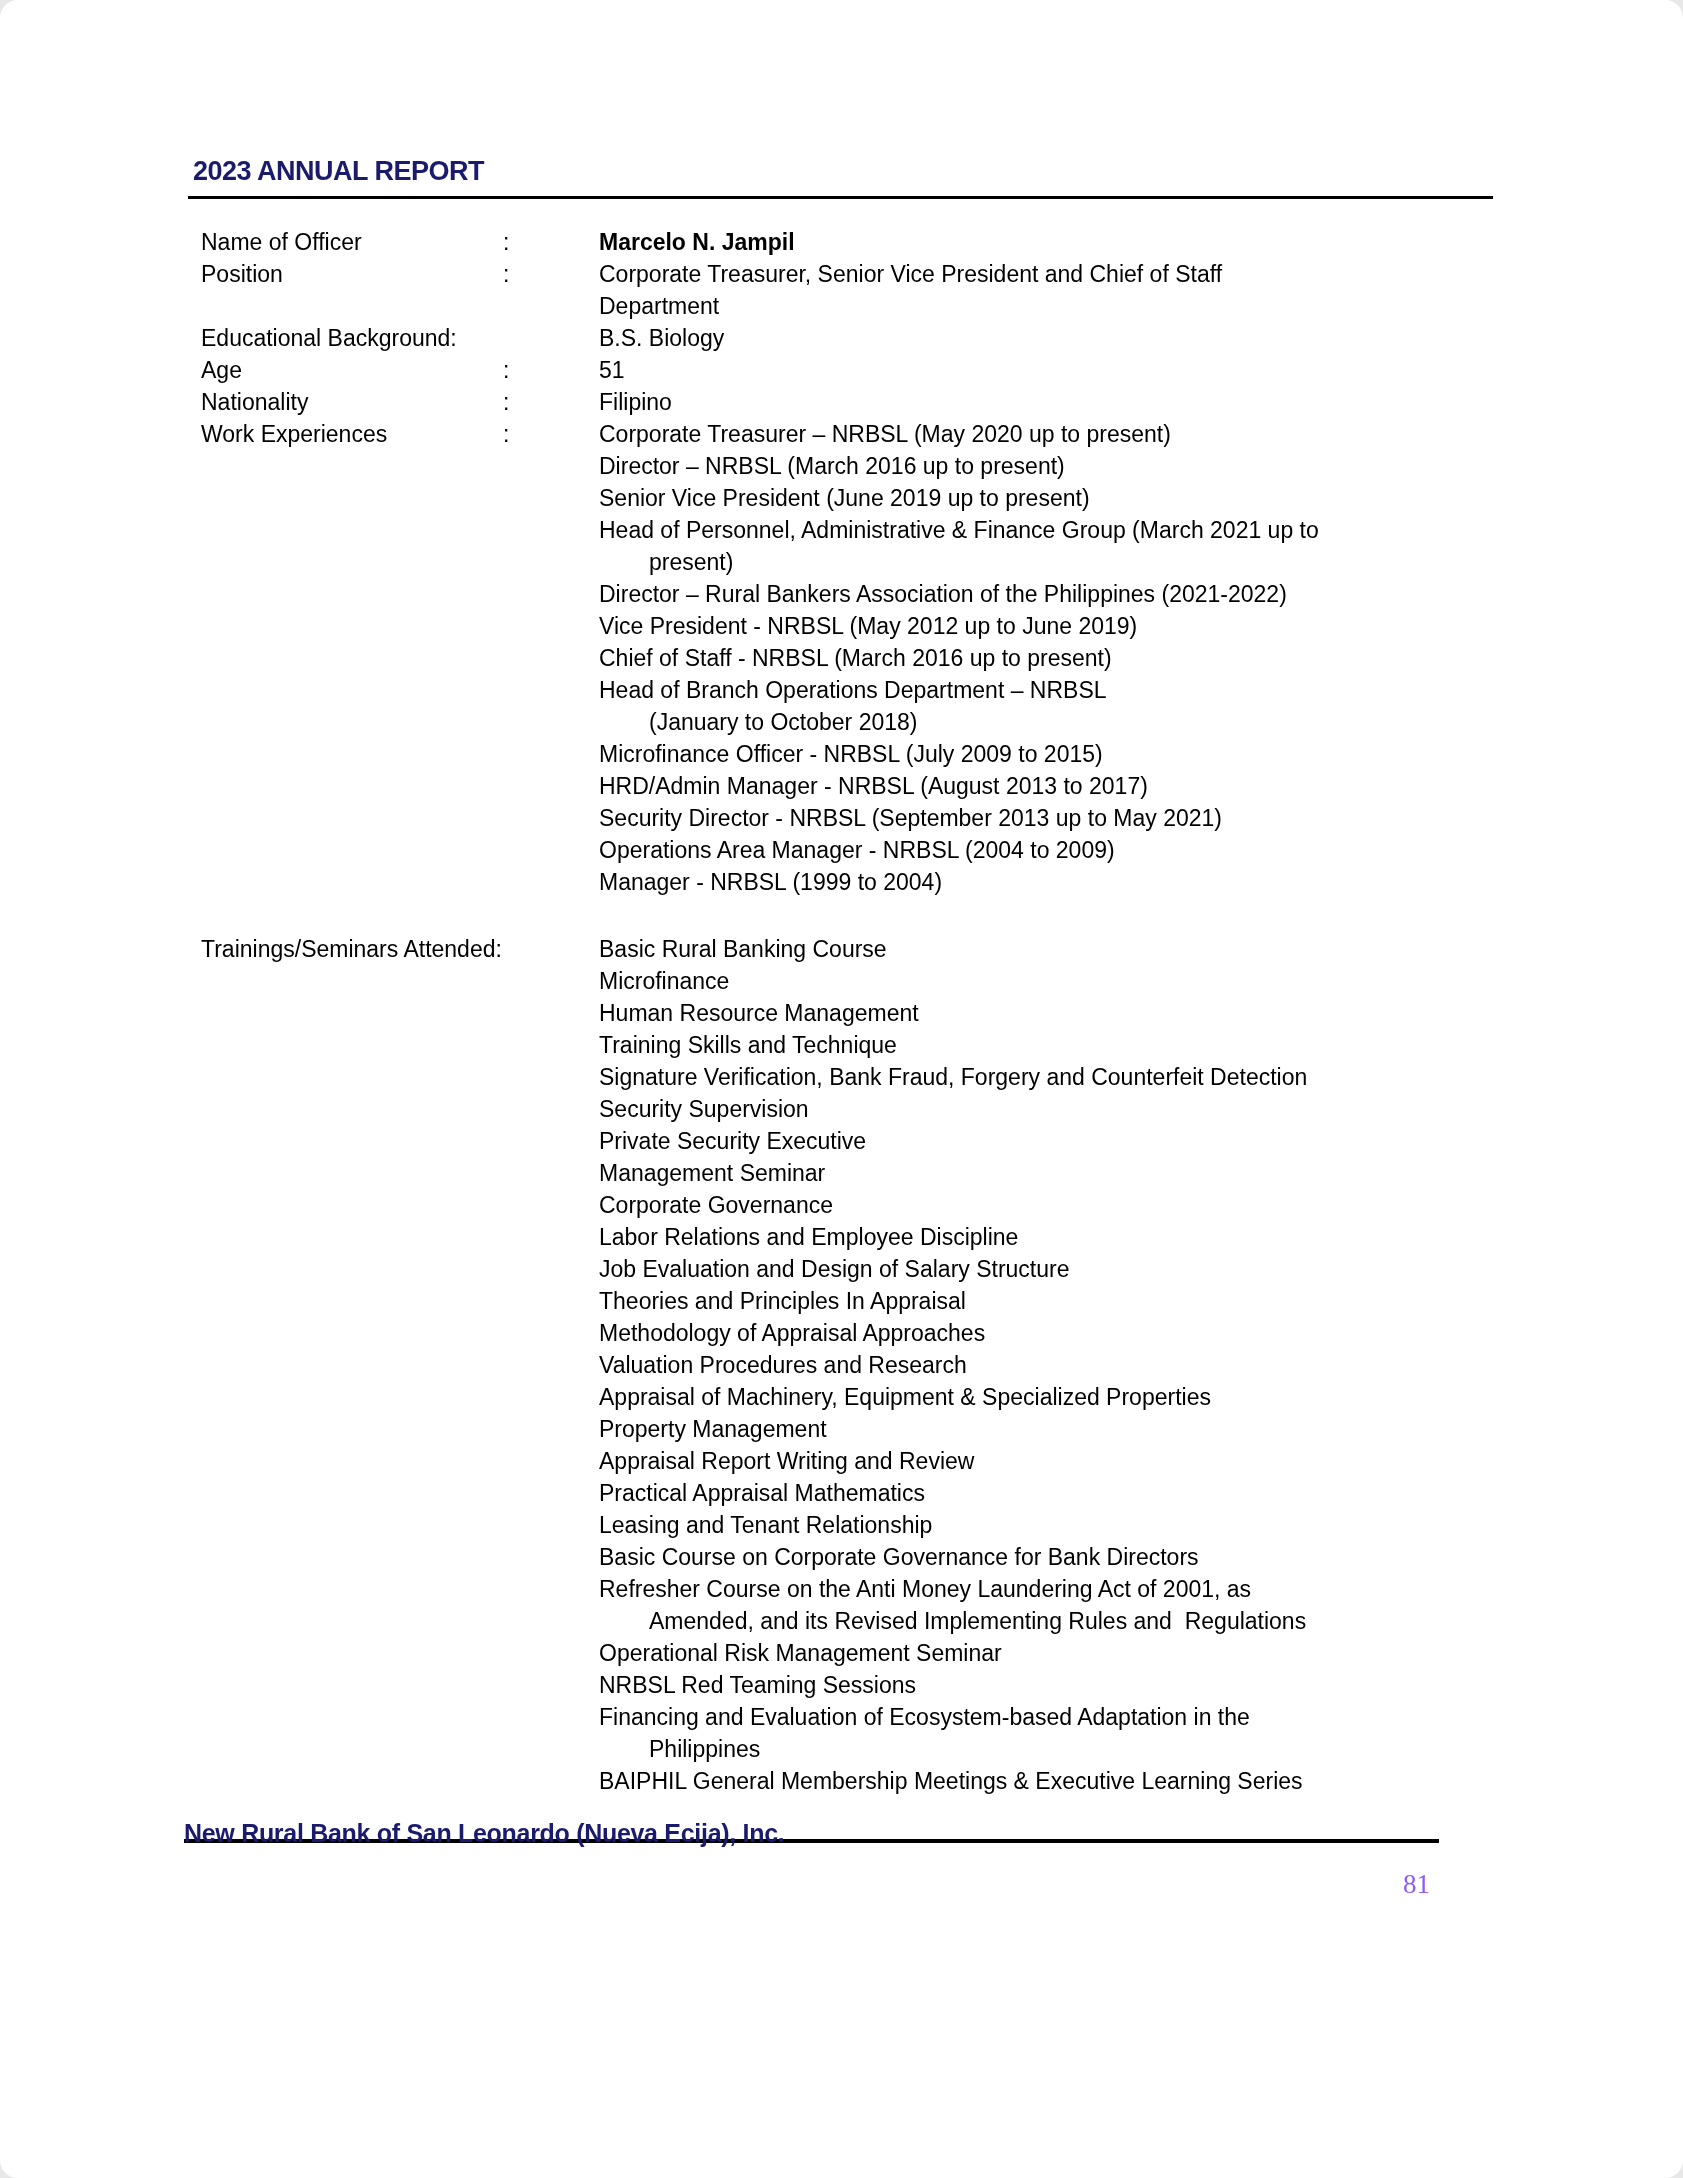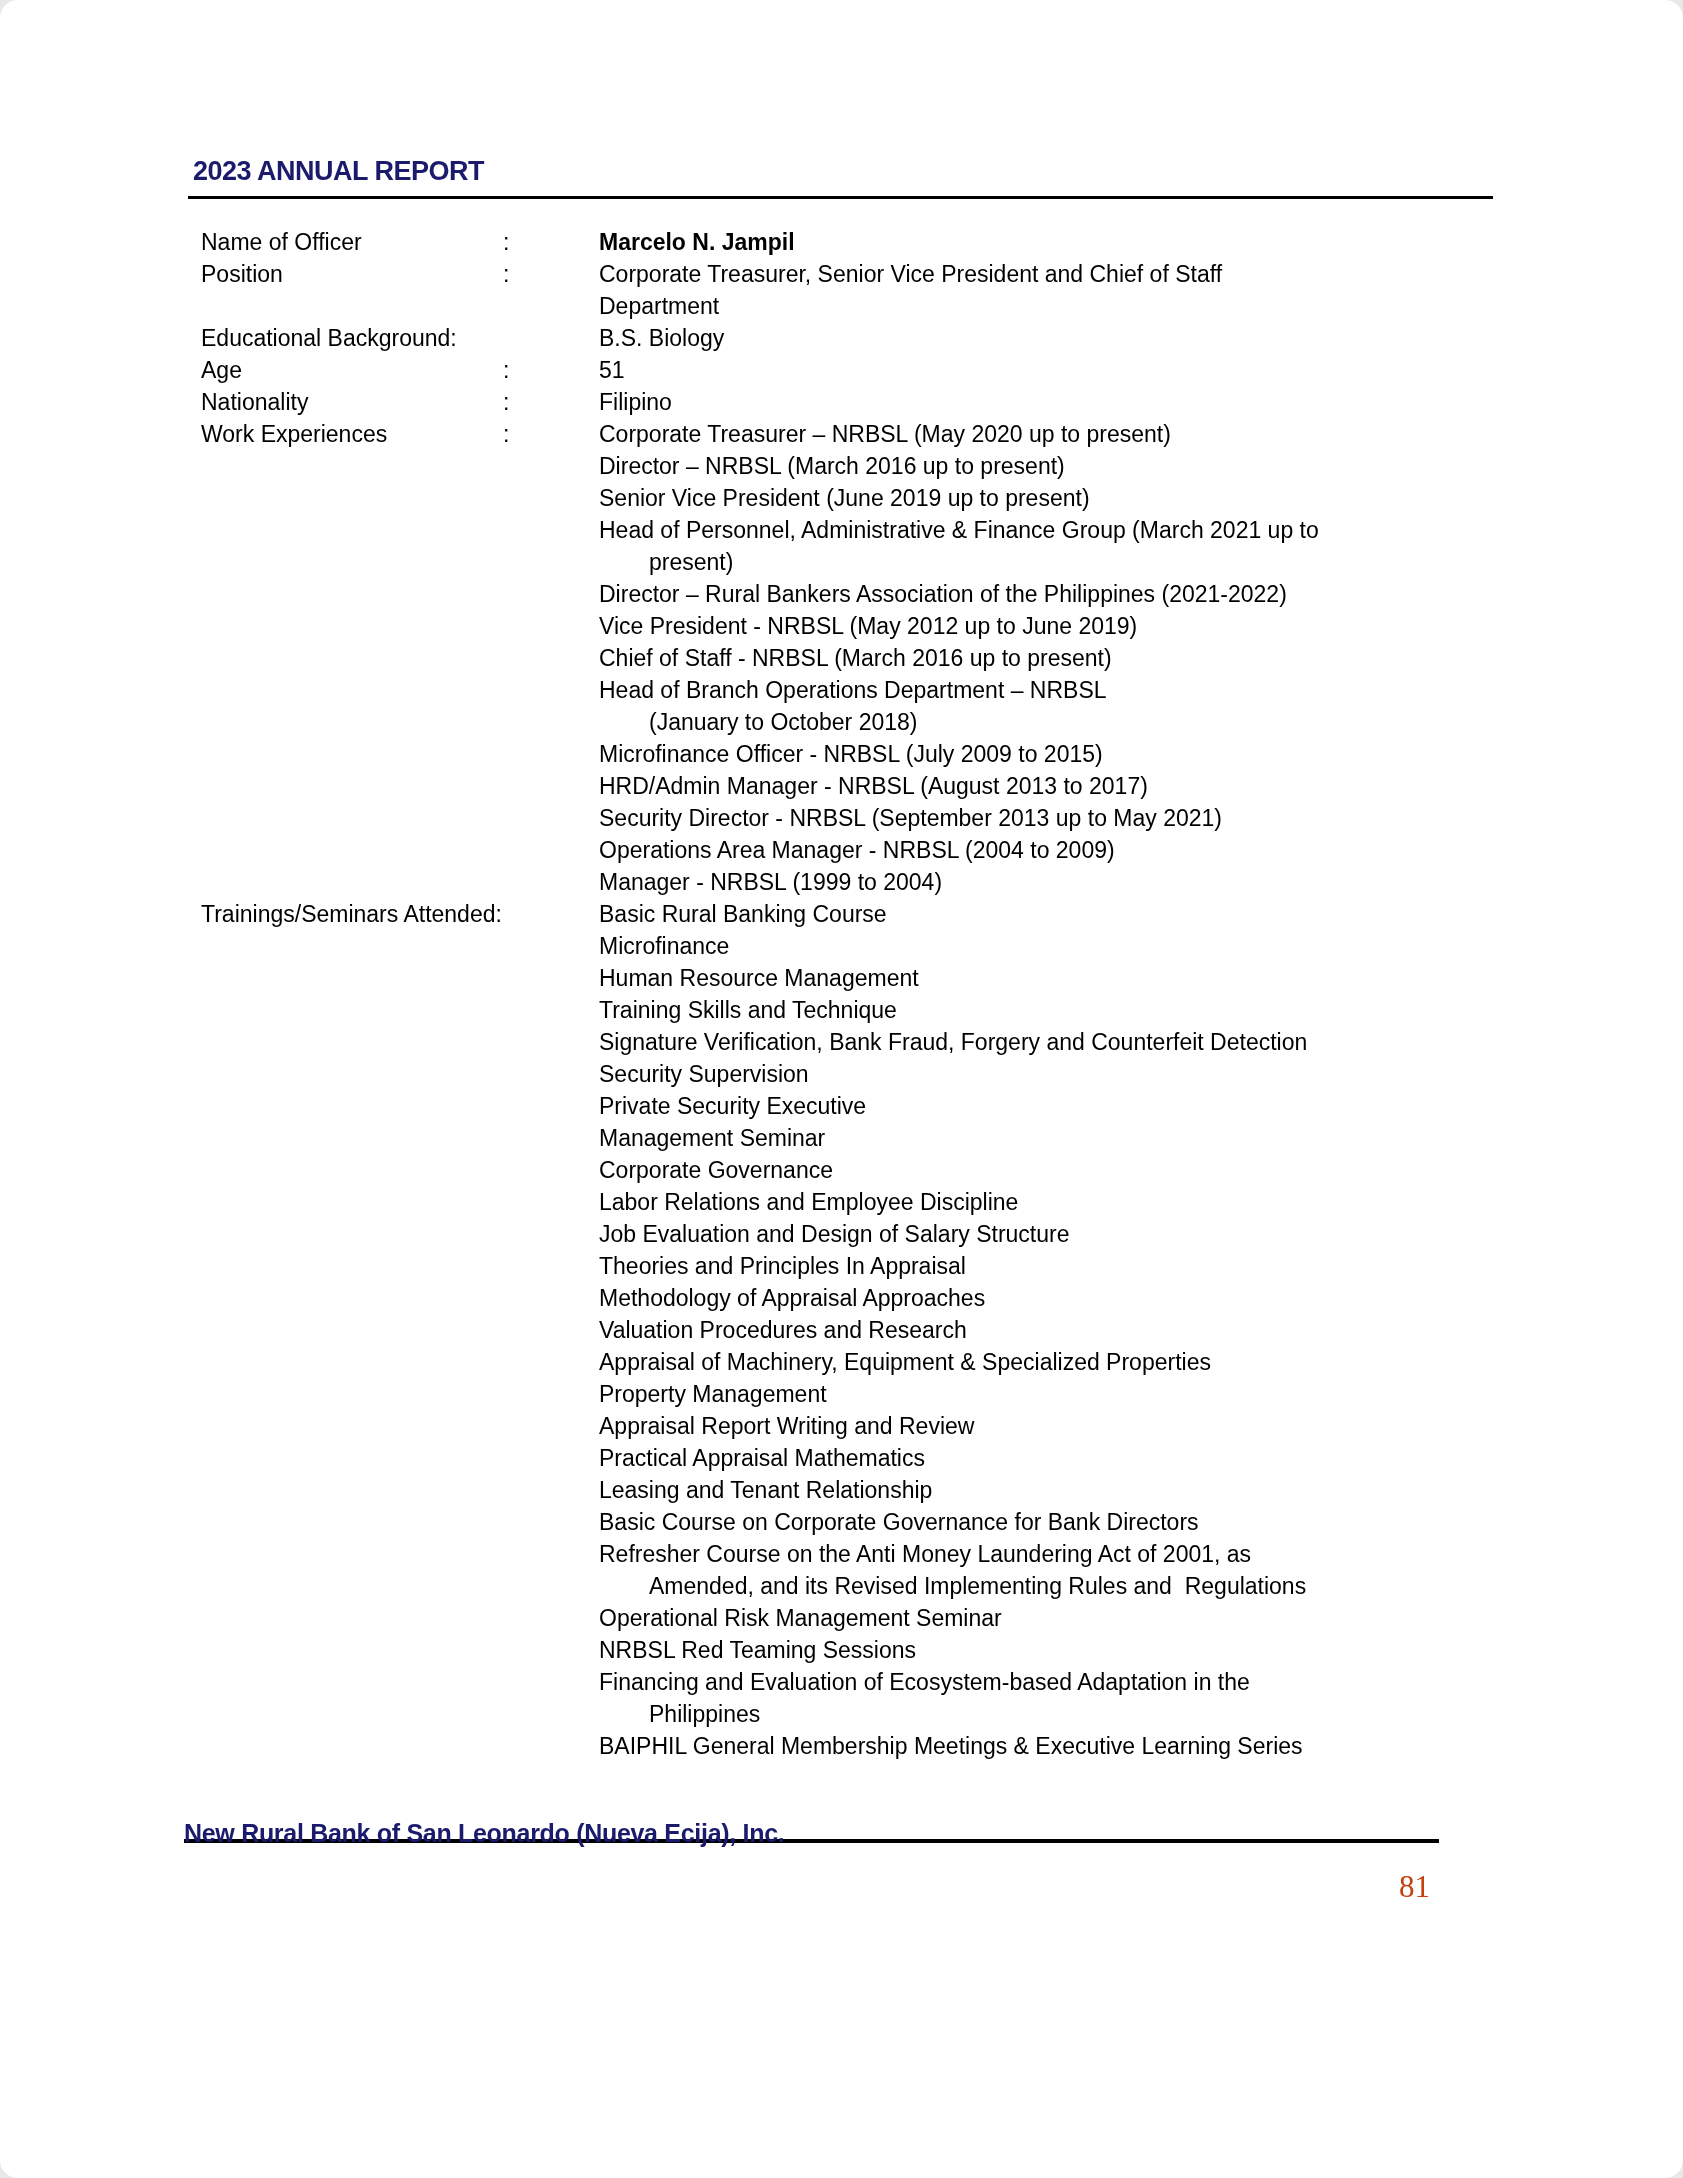--- a/index.html
+++ b/index.html
@@ -31,21 +31,21 @@
     height: 3px;
     background: #000000;
   }
   .content {
     position: absolute;
     left: 201px;
     top: 226px;
     width: 1317px;
   }
   .field-row { display: flex; align-items: flex-start; }
-  .field-row.gap-before { }
+  .field-row.gap-before { margin-top: 35px; }
   .field-label {
     flex: none;
     width: 398px;
     position: relative;
     font-size: 23px;
     line-height: 32px;
     white-space: pre;
   }
   .colon-tab {
     position: absolute;
@@ -79,22 +79,22 @@
     color: #1b1b6e;
     white-space: pre;
   }
   .footer-page {
     position: absolute;
     left: 1371px;
     top: 1869px;
     width: 59px;
     text-align: right;
     font-family: "Liberation Serif", serif;
-    font-size: 31px;
-    color: #c2410c;
+    font-size: 27px;
+    color: #8b5cf6;
   }
 </style>
 </head>
 <body>
 
 <div class="page">
 
   <div class="header-title">2023 ANNUAL REPORT</div>
   <div class="header-rule"></div>
 

